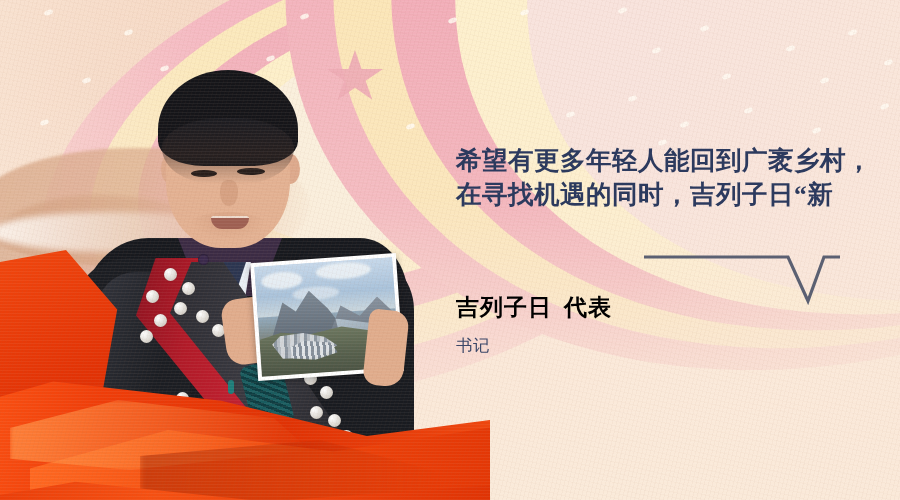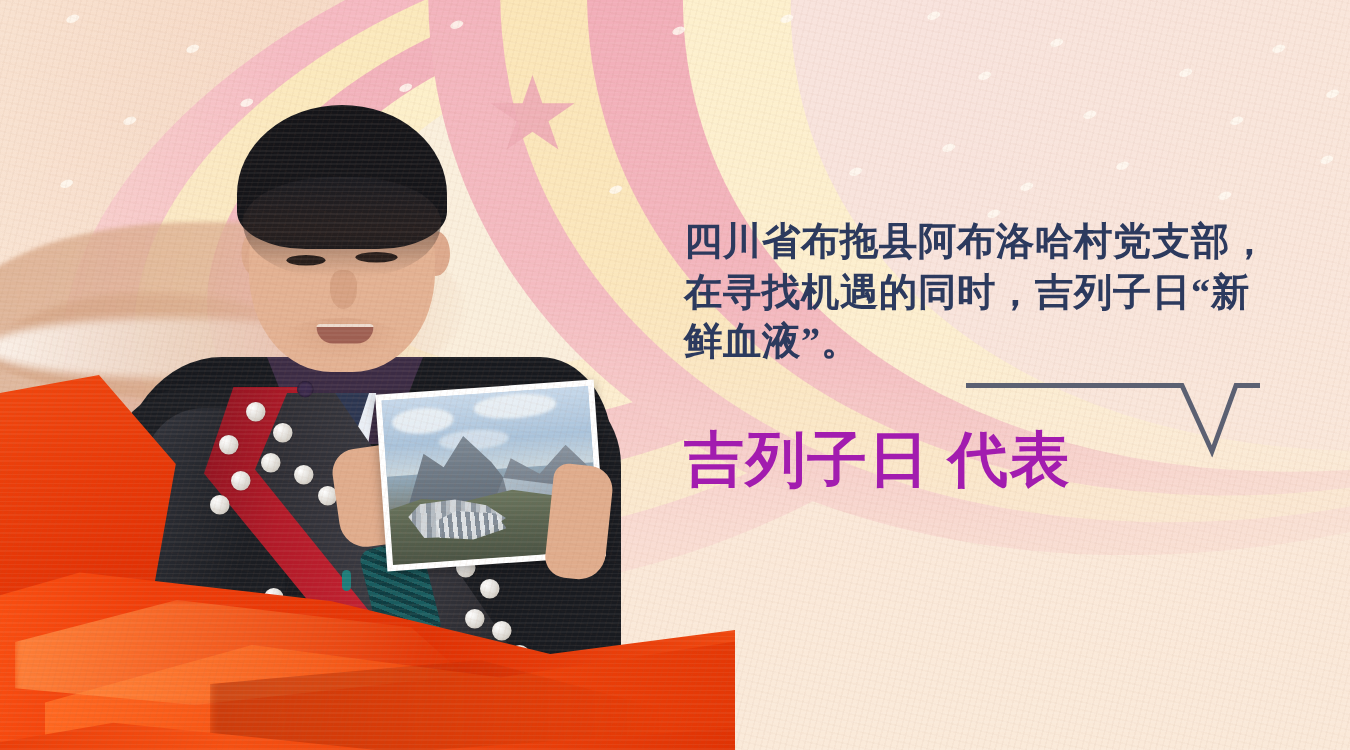--- a/index.html
+++ b/index.html
@@ -191,22 +191,22 @@
     clip-path:polygon(0 30%,26% 2%,60% 24%,100% 6%,100% 100%,0 100%);}
 
   
   .quote{position:absolute;left:456px;top:144px;width:430px;
     color:#2c3a5e;font-weight:700;font-size:25.5px;line-height:33.5px;
     letter-spacing:.5px;font-family:"Liberation Serif","DejaVu Serif",serif;}
   .quote div{white-space:pre;}
 
   .tick{position:absolute;left:642px;top:249px;width:200px;height:56px;}
 
-  .name{position:absolute;left:456px;top:286px;color:#a21caf;
-    font-size:40px;font-weight:700;letter-spacing:1px;line-height:42px;
+  .name{position:absolute;left:456px;top:286px;color:#000000;
+    font-size:23px;font-weight:700;letter-spacing:1px;line-height:42px;
     font-family:"Liberation Sans","DejaVu Sans",sans-serif;}
   .name .rep{margin-left:12px;}
 
   .role{position:absolute;left:456px;top:334px;width:260px;color:#3b4768;
     font-size:16.5px;line-height:23px;letter-spacing:.6px;
     font-family:"Liberation Sans","DejaVu Sans",sans-serif;}
   .role div{white-space:pre;}
 </style>
 </head>
 <body>
@@ -355,29 +355,29 @@
     <div class="d2"></div>
     <div class="d3"></div>
     <div class="d-high"></div>
     <div class="d-shade"></div>
     <div class="d-bottom"></div>
   </div>
 
   <div class="texture"></div>
 
   <div class="quote">
-    <div>四川省布拖县阿布洛哈村党支部，</div>
+    <div>希望有更多年轻人能回到广袤乡村，</div>
     <div>在寻找机遇的同时，吉列子日“新</div>
-    <div>鲜血液”。</div>
   </div>
 
   <svg class="tick" viewBox="0 0 200 56">
     <path d="M2 8 H146 L166 52 L182 8 H198" fill="none" stroke="#5b6072" stroke-width="3.2" stroke-linejoin="miter" stroke-linecap="butt"></path>
   </svg>
 
   <div class="name">
     <span>吉列子日</span><span class="rep">代表</span>
   </div>
 
   <div class="role">
+    <div>书记</div>
   </div>
 
 </div>
 
 </body></html>

